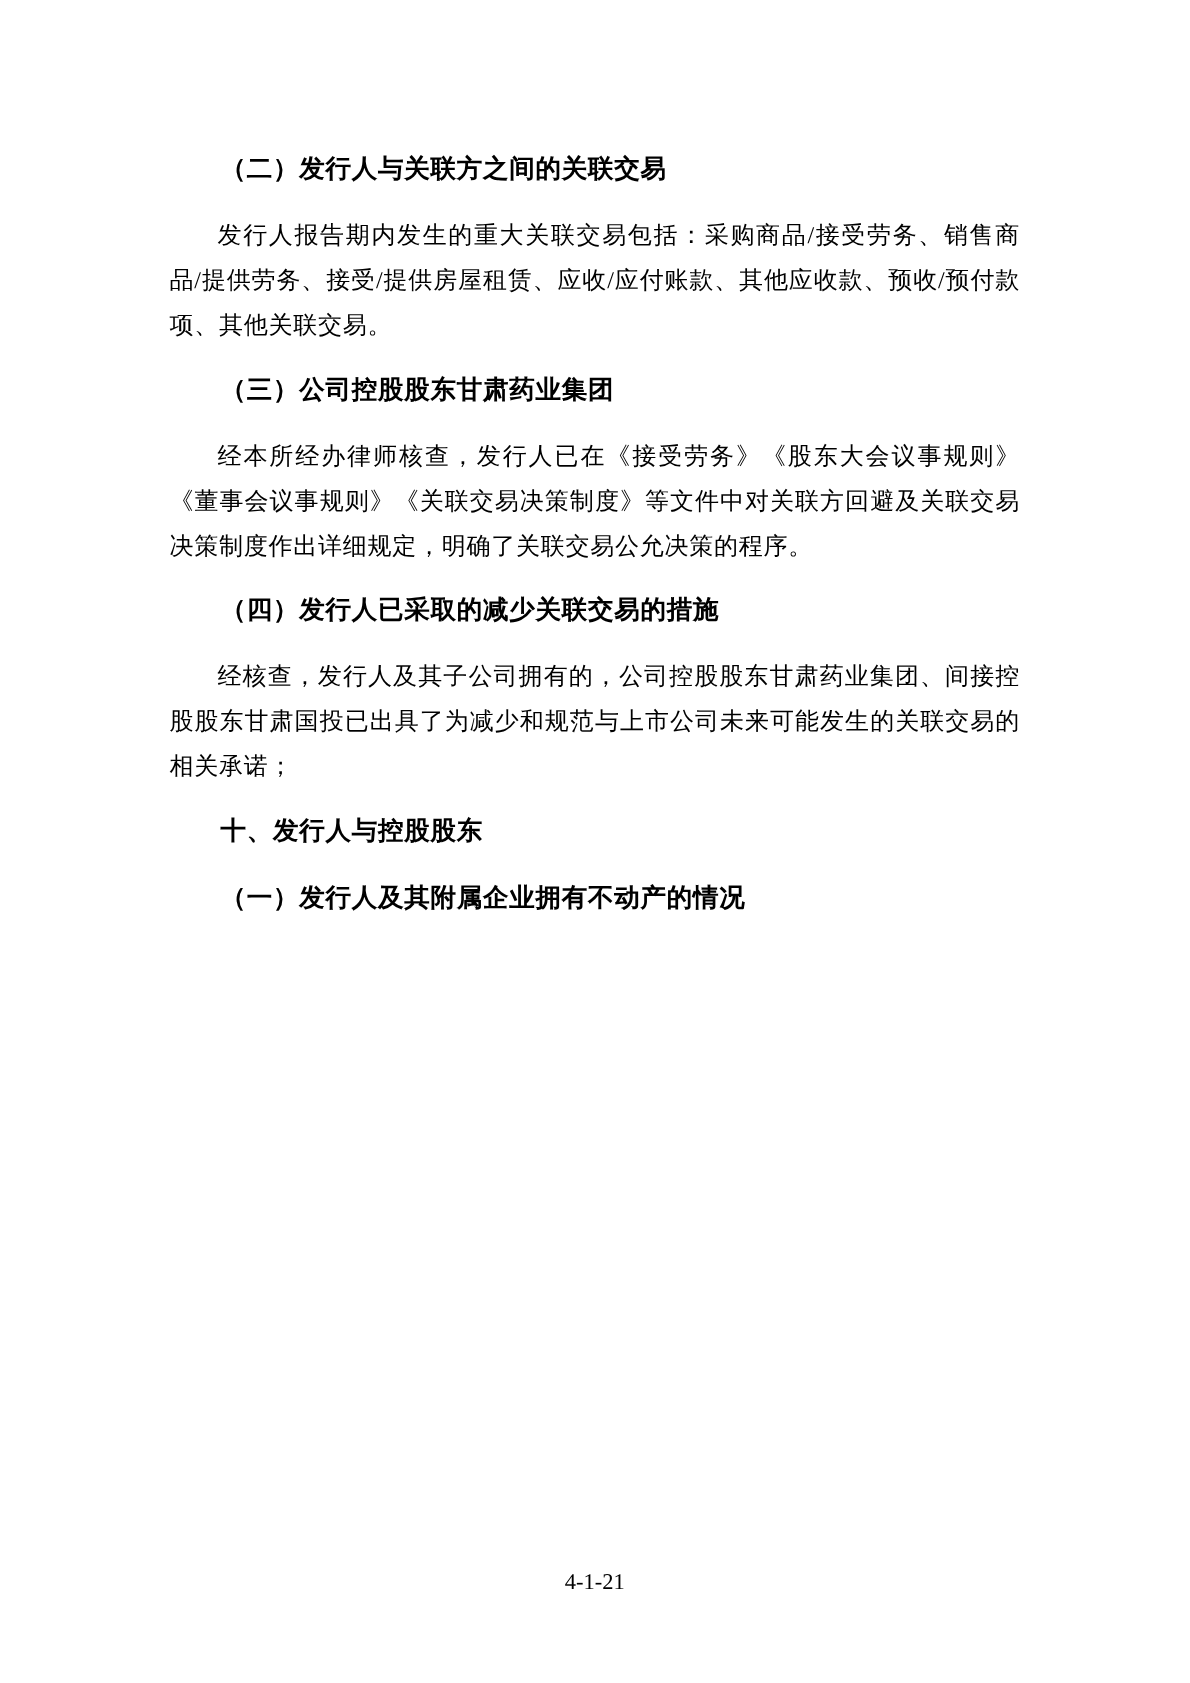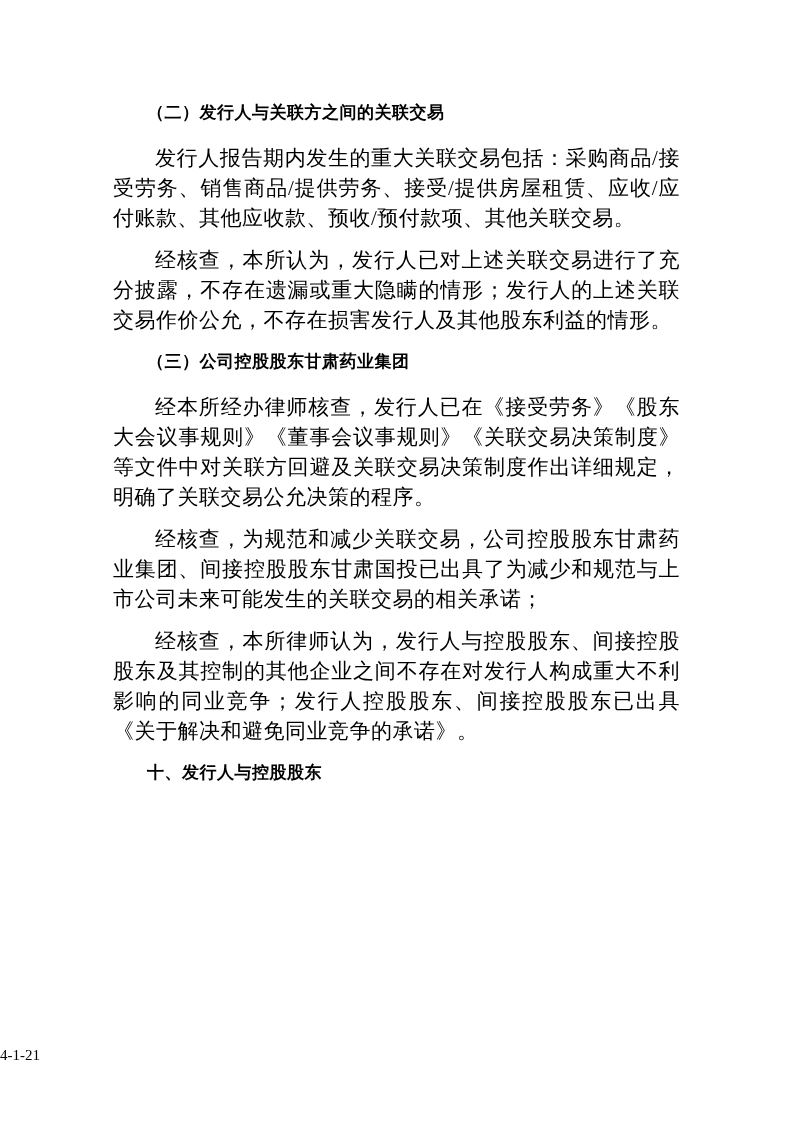--- a/index.html
+++ b/index.html
@@ -24,45 +24,46 @@
   .heading {
     font-family: "Liberation Sans", sans-serif;
     font-weight: 700;
     font-size: 17px;
     line-height: 30px;
     text-indent: 2em;
     margin: 0 0 15px 0;
     letter-spacing: 0.5px;
   }
   .para {
-    font-size: 21px;
+    font-size: 16px;
     line-height: 30px;
     text-indent: 2em;
     text-align: justify;
     text-justify: inter-ideograph;
     margin: 0 0 12px 0;
     letter-spacing: 0.5px;
   }
   .footer {
     position: absolute;
     bottom: 58px;
     left: 0;
     width: 793px;
+    text-align: center;
     font-size: 15px;
     font-family: "Liberation Serif", serif;
   }
 </style>
 </head>
 <body>
 
 <div class="page">
   <div class="doc-body">
       <div class="heading">（二）发行人与关联方之间的关联交易</div>
       <div class="para">发行人报告期内发生的重大关联交易包括：采购商品/接受劳务、销售商品/提供劳务、接受/提供房屋租赁、应收/应付账款、其他应收款、预收/预付款项、其他关联交易。</div>
-      <div class="para">经核查，本所认为，发行人已对上述关联交易进行了充分披露，不存在遗漏或重大隐瞒的情形；发行人的上述关联交易作价公允，不存在损害发行人及其他股东利益的情形。</div>
       <div class="heading">（三）公司控股股东甘肃药业集团</div>
       <div class="para">经本所经办律师核查，发行人已在《接受劳务》《股东大会议事规则》《董事会议事规则》《关联交易决策制度》等文件中对关联方回避及关联交易决策制度作出详细规定，明确了关联交易公允决策的程序。</div>
-      <div class="para">经核查，为规范和减少关联交易，公司控股股东甘肃药业集团、间接控股股东甘肃国投已出具了为减少和规范与上市公司未来可能发生的关联交易的相关承诺；</div>
-      <div class="para">经核查，本所律师认为，发行人与控股股东、间接控股股东及其控制的其他企业之间不存在对发行人构成重大不利影响的同业竞争；发行人控股股东、间接控股股东已出具《关于解决和避免同业竞争的承诺》。</div>
+      <div class="heading">（四）发行人已采取的减少关联交易的措施</div>
+      <div class="para">经核查，发行人及其子公司拥有的，公司控股股东甘肃药业集团、间接控股股东甘肃国投已出具了为减少和规范与上市公司未来可能发生的关联交易的相关承诺；</div>
       <div class="heading">十、发行人与控股股东</div>
+      <div class="heading">（一）发行人及其附属企业拥有不动产的情况</div>
     </div>
   <div class="footer">4-1-21</div>
 </div>
 
 </body></html>

